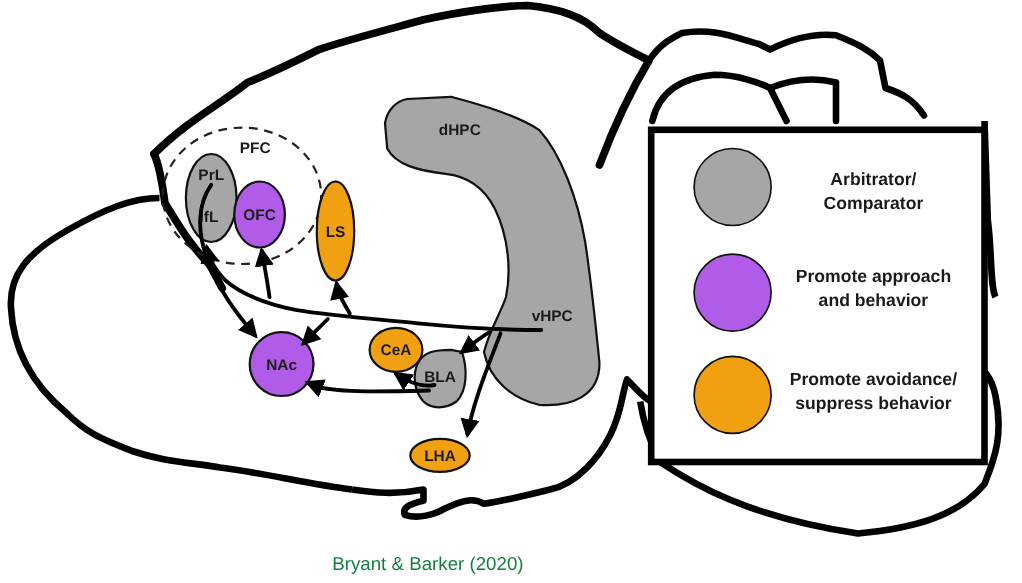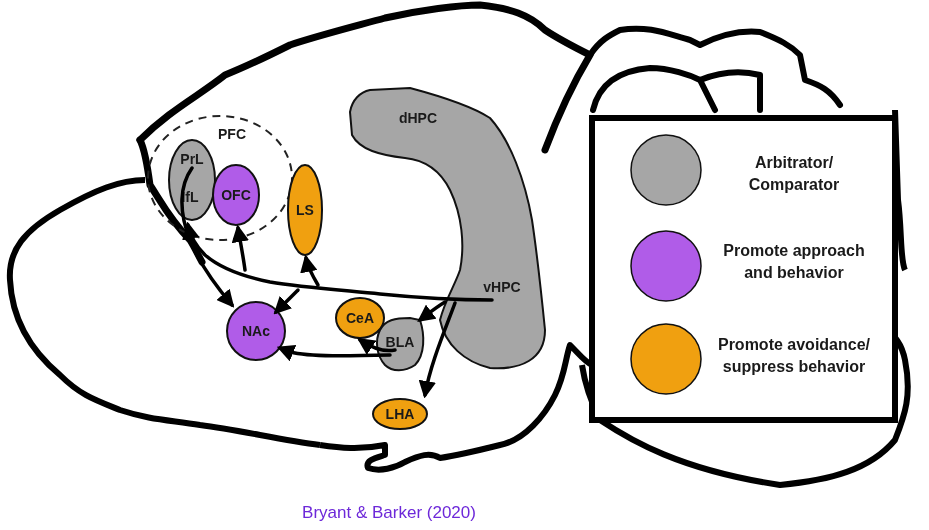--- a/index.html
+++ b/index.html
@@ -2,21 +2,21 @@
 <html><head>
   <meta charset="utf-8">
   <style>
     html, body { margin: 0; padding: 0; background: #ffffff; }
     body { width: 929px; height: 530px; position: relative; overflow: hidden;
            font-family: "Liberation Sans", sans-serif; }
     #diagram { position: absolute; left: 0; top: 0; width: 929px; height: 530px; }
     .lbl { font-family: "Liberation Sans", sans-serif; font-weight: bold; fill: #1a1a1a; }
     .legend-text { font-family: "Liberation Sans", sans-serif; font-weight: bold; fill: #1a1a1a; font-size: 16px; }
     .caption { position: absolute; left: 0; width: 778px; top: 503px; text-align: center;
-               font-size: 17px; color: #6d28d9; font-family: "Liberation Sans", sans-serif; }
+               font-size: 17px; color: #15803d; font-family: "Liberation Sans", sans-serif; }
   </style>
 </head>
 <body>
 
 <svg id="diagram" viewBox="0 0 929 530" xmlns="http://www.w3.org/2000/svg">
   <defs>
     <marker id="arrowhead" viewBox="0 0 10 10" refX="8" refY="5" markerWidth="5" markerHeight="5" orient="auto-start-reverse">
       <path d="M0,0 L10,5 L0,10 z" fill="#000"></path>
     </marker>
   </defs>

